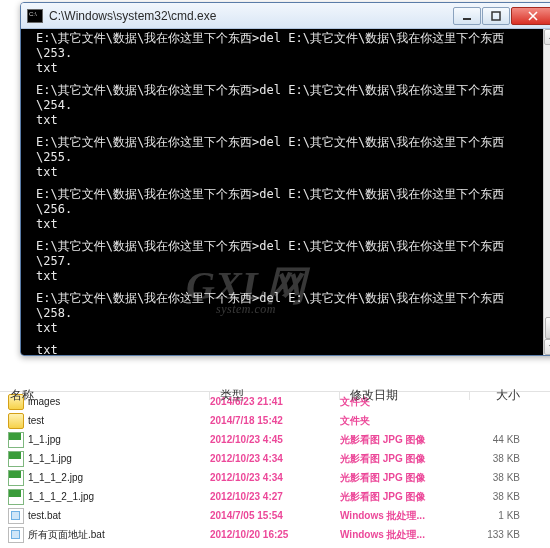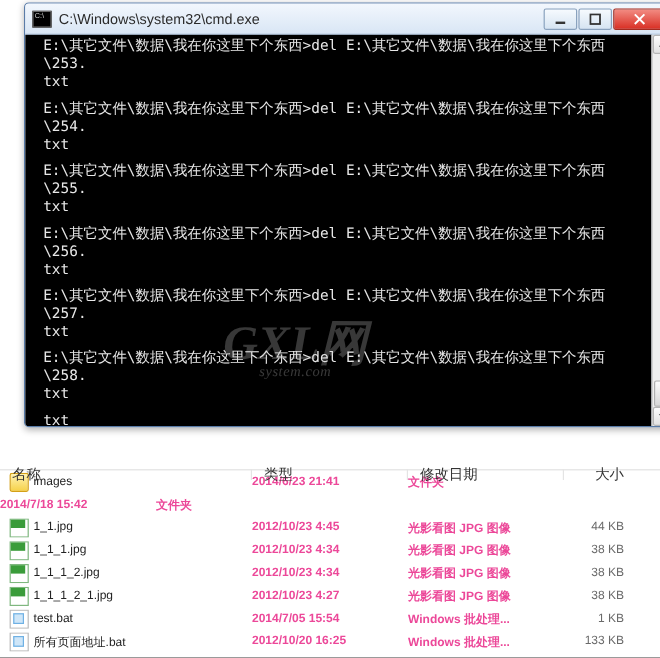--- a/index.html
+++ b/index.html
@@ -266,20 +266,24 @@
       <div class="row">
         <div class="cell c-name">
           <div class="fico folder"></div>
           <span>images</span>
         </div>
         <div class="cell c-date">2014/6/23 21:41</div>
         <div class="cell c-type">文件夹</div>
         <div class="cell c-size"></div>
       </div>
       <div class="row">
+        <div class="cell c-name">
+          <div class="fico folder"></div>
+          <span>test</span>
+        </div>
         <div class="cell c-date">2014/7/18 15:42</div>
         <div class="cell c-type">文件夹</div>
         <div class="cell c-size"></div>
       </div>
       <div class="row">
         <div class="cell c-name">
           <div class="fico jpg"></div>
           <span>1_1.jpg</span>
         </div>
         <div class="cell c-date">2012/10/23 4:45</div>

